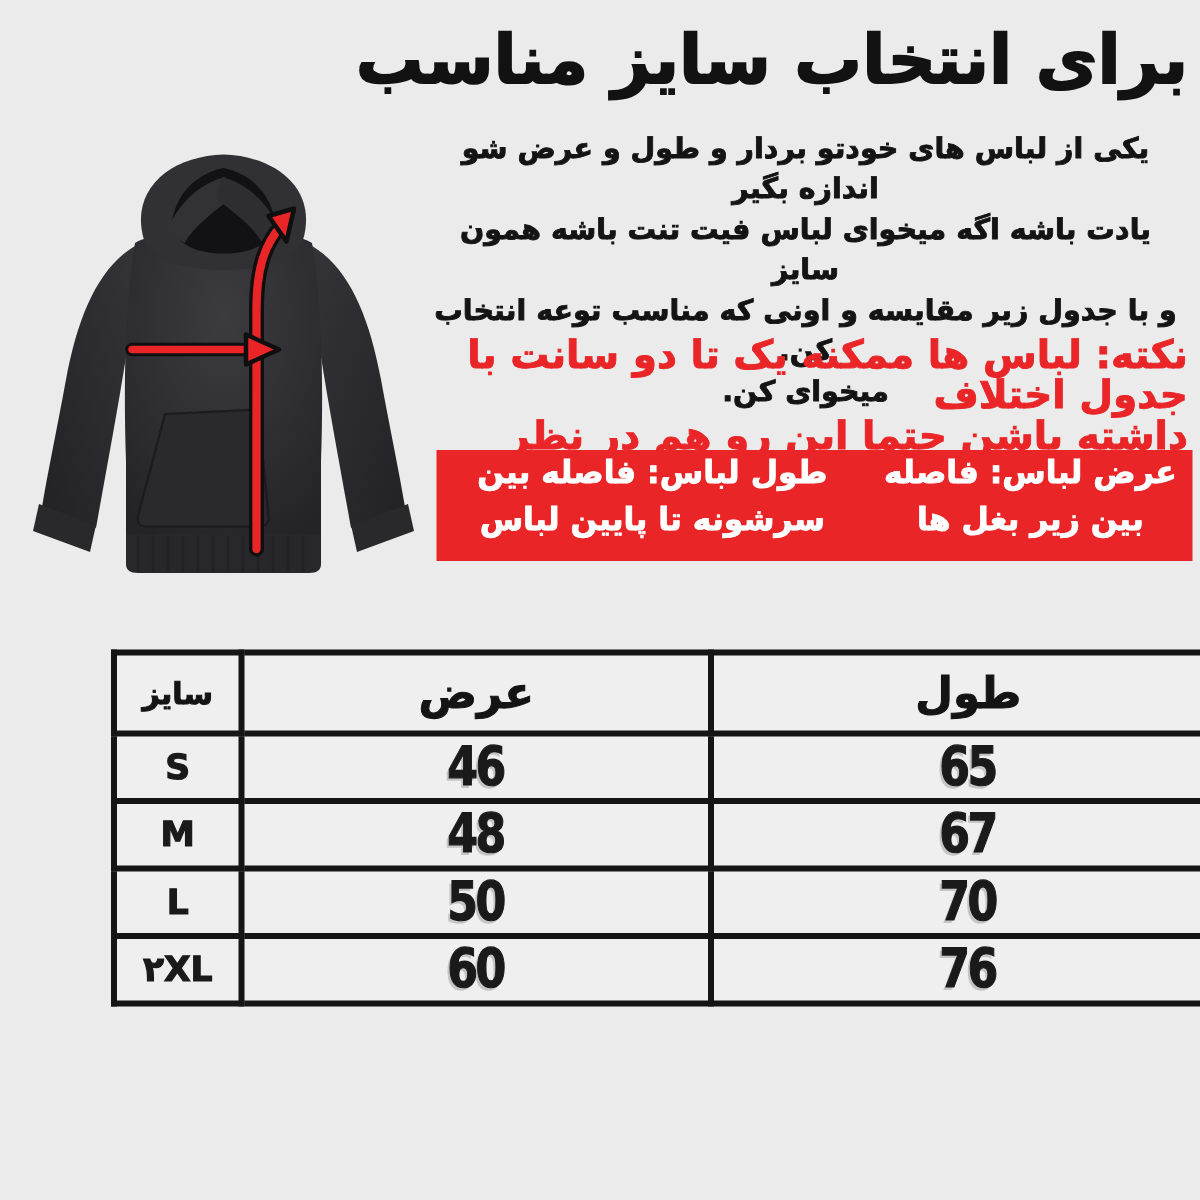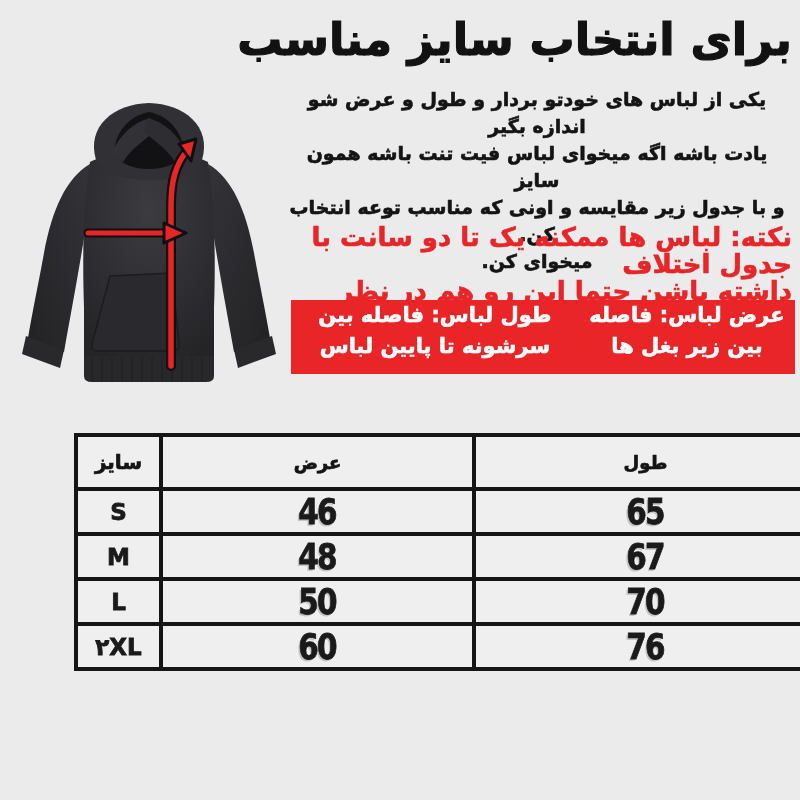--- a/index.html
+++ b/index.html
@@ -60,21 +60,21 @@
   table.size-table th, table.size-table td{
     text-align:center;vertical-align:middle;padding:0;
   }
   table.size-table thead tr{height:54px;}
   table.size-table tbody tr{height:44px;}
   .col-size{width:85px;}
   .col-width{width:313px;}
   .col-length{width:343px;}
   th.hdr{
     direction:rtl;
-    font-size:18px;font-weight:700;color:#141414;
+    font-size:29px;font-weight:700;color:#141414;
     -webkit-text-stroke:0.7px #141414;
   }
   th.hdr-size{font-size:20px;}
   td.size-label{
     font-size:23px;font-weight:700;color:#1a1a1a;
     letter-spacing:0px;
     -webkit-text-stroke:0.8px #1a1a1a;
   }
   td.num{font-weight:700;color:#1a1a1a;}
   td.num .digits{

